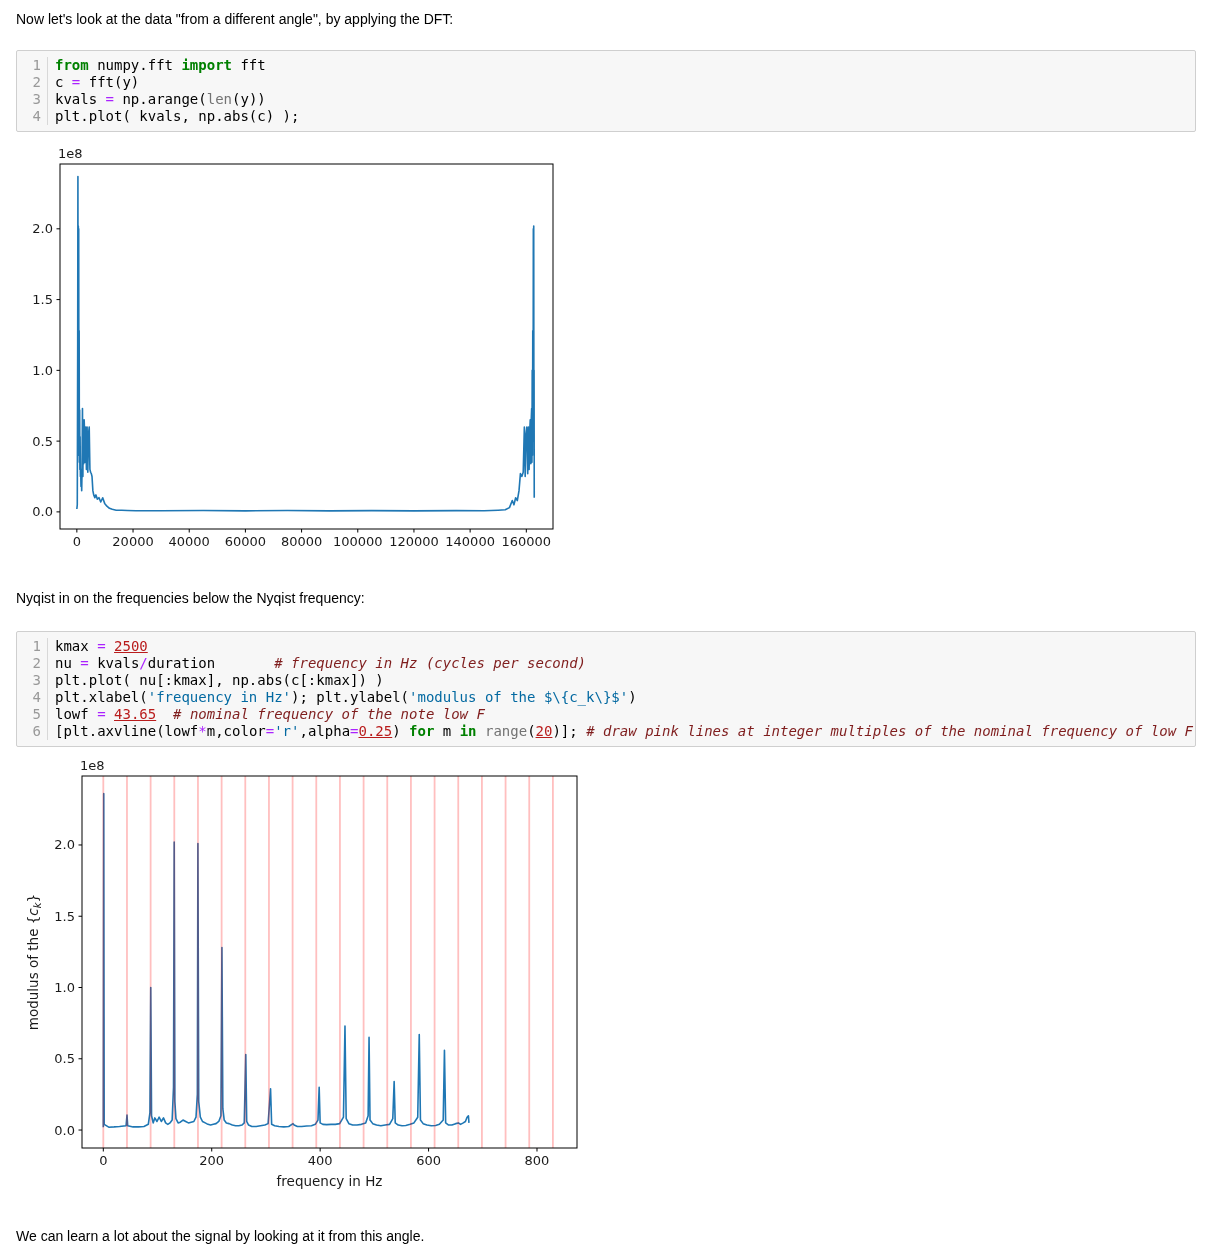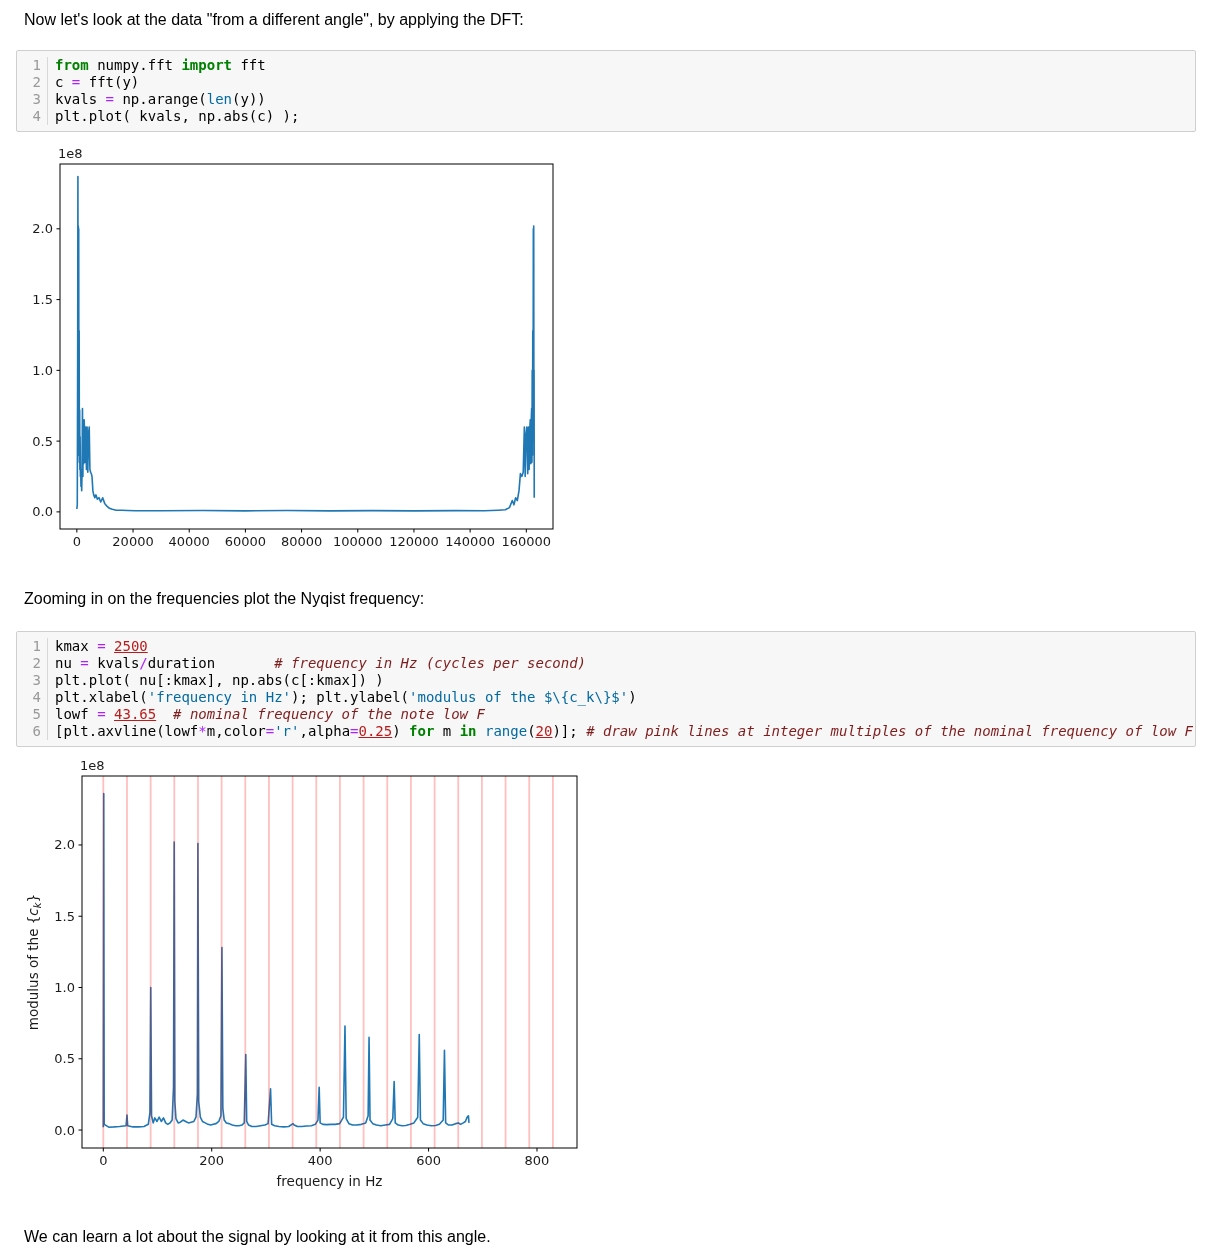--- a/index.html
+++ b/index.html
@@ -1,17 +1,17 @@
 <!DOCTYPE html>
 <html><head>
 <meta charset="utf-8">
 <style>
   html,body{margin:0;padding:0;background:#fff;}
   body{width:1212px;font-family:"Liberation Sans",sans-serif;color:#000;}
-  p.md{font-size:16px;line-height:17px;margin:0 24px;}
+  p.md{font-size:14px;line-height:17px;margin:0 16px;}
   .p1{padding-top:11px;}
   .p2{margin-top:28px !important;}
   .p3{margin-top:26px !important;}
   .codecell{
     margin:22px 16px 0 16px;
     background:#f7f7f7;
     border:1px solid #cfcfcf;
     border-radius:2px;
     padding:6px 8px 6px 0;
     font-family:"DejaVu Sans Mono","Liberation Mono",monospace;
@@ -21,21 +21,21 @@
   }
   .codecell.cell2{margin-top:24px;}
   .cl{display:flex;}
   .ln{
     flex:0 0 24px;width:24px;text-align:right;color:#999;
     padding-right:6px;border-right:1px solid #d8d8d8;margin-right:7px;
     user-select:none;
   }
   .cd{flex:1 1 auto;color:#000;}
   .tok-k{color:#008000;font-weight:bold;}
-  .tok-b{color:#0369a1;}
+  .tok-b{color:#737373;}
   .tok-n{color:#b91c1c;text-decoration:underline;}
   .tok-o{color:#AA22FF;}
   .tok-s{color:#0369a1;}
   .tok-c{color:#7f1d1d;font-style:italic;}
   .fig{display:block;}
   .fig1{margin:10px 0 0 10px;}
   .fig2{margin:8px 0 0 0;}
   svg text.tick{font-family:"DejaVu Sans",sans-serif;font-size:13px;fill:#1a1a1a;}
   svg text.axlabel{font-family:"DejaVu Sans",sans-serif;font-size:13.5px;fill:#1a1a1a;}
 </style>
@@ -73,21 +73,21 @@
     <text x="43" y="303.611283443195" text-anchor="end" class="tick">0.5</text>
     <line x1="46.5" x2="50" y1="228.3474214811943" y2="228.3474214811943" stroke="#000" stroke-width="1"></line>
     <text x="43" y="232.8474214811943" text-anchor="end" class="tick">1.0</text>
     <line x1="46.5" x2="50" y1="157.5835595191935" y2="157.5835595191935" stroke="#000" stroke-width="1"></line>
     <text x="43" y="162.0835595191935" text-anchor="end" class="tick">1.5</text>
     <line x1="46.5" x2="50" y1="86.81969755719274" y2="86.81969755719274" stroke="#000" stroke-width="1"></line>
     <text x="43" y="91.31969755719274" text-anchor="end" class="tick">2.0</text>
     <text x="48" y="16" class="tick">1e8</text>
   </svg>
 
-<p class="md p2">Zooming in on the frequencies plot the Nyqist frequency:</p>
+<p class="md p2">Nyqist in on the frequencies below the Nyqist frequency:</p>
 
 <div class="codecell cell2"><div class="cl"><span class="ln">1</span><span class="cd"><span>kmax </span><span class="tok-o">=</span><span> </span><span class="tok-n">2500</span></span></div><div class="cl"><span class="ln">2</span><span class="cd"><span>nu </span><span class="tok-o">=</span><span> kvals</span><span class="tok-o">/</span><span>duration       </span><span class="tok-c"># frequency in Hz (cycles per second)</span></span></div><div class="cl"><span class="ln">3</span><span class="cd"><span>plt.plot( nu[:kmax], np.abs(c[:kmax]) )</span></span></div><div class="cl"><span class="ln">4</span><span class="cd"><span>plt.xlabel(</span><span class="tok-s">'frequency in Hz'</span><span>); plt.ylabel(</span><span class="tok-s">'modulus of the $\{c_k\}$'</span><span>)</span></span></div><div class="cl"><span class="ln">5</span><span class="cd"><span>lowf </span><span class="tok-o">=</span><span> </span><span class="tok-n">43.65</span><span>  </span><span class="tok-c"># nominal frequency of the note low F</span></span></div><div class="cl"><span class="ln">6</span><span class="cd"><span>[plt.axvline(lowf</span><span class="tok-o">*</span><span>m,color</span><span class="tok-o">=</span><span class="tok-s">'r'</span><span>,alpha</span><span class="tok-o">=</span><span class="tok-n">0.25</span><span>) </span><span class="tok-k">for</span><span> m </span><span class="tok-k">in</span><span> </span><span class="tok-b">range</span><span>(</span><span class="tok-n">20</span><span>)]; </span><span class="tok-c"># draw pink lines at integer multiples of the nominal frequency of low F</span></span></div></div>
 
 <svg class="fig fig2" width="600" height="447" viewBox="0 0 600 447">
     <polyline points="103.30,372.19 103.74,38.67 104.17,369.34 108.73,372.19 114.15,371.91 119.57,371.48 126.07,370.77 127.00,360.08 127.70,370.77 133.12,371.91 138.54,371.91 143.96,371.48 148.30,369.34 149.93,357.94 150.74,232.51 151.55,360.79 153.18,367.91 154.81,362.93 156.97,366.49 159.14,362.21 161.31,366.49 163.48,362.93 165.65,367.91 167.82,369.34 169.98,367.91 172.15,365.06 173.51,332.28 174.21,87.13 174.86,346.54 175.95,363.64 178.12,367.91 180.28,367.20 182.99,365.06 185.71,366.49 188.42,367.91 191.13,367.20 193.84,366.49 196.01,362.21 197.36,339.41 197.90,88.56 198.72,346.54 200.34,362.21 202.51,366.49 205.22,367.91 207.93,369.34 210.64,370.05 213.35,369.34 216.06,368.63 218.77,366.49 220.94,360.79 221.92,192.60 222.84,353.66 224.20,365.06 226.36,367.91 229.07,368.63 232.33,370.05 235.58,370.77 238.83,370.77 242.08,370.05 244.25,367.91 245.77,299.50 246.69,366.49 248.59,370.05 251.84,371.48 256.18,371.48 260.52,370.77 264.85,370.05 268.11,368.63 270.55,333.71 271.63,369.34 274.61,370.77 278.95,371.48 283.83,371.91 288.71,371.48 293.04,368.63 294.13,370.05 297.38,371.48 301.72,371.48 306.60,371.05 311.47,370.77 315.27,369.34 317.98,365.06 319.17,332.28 320.15,367.91 322.86,369.34 326.65,369.63 330.99,369.34 335.33,369.34 339.66,368.63 343.46,362.21 344.98,271.00 346.17,363.64 348.88,368.63 352.68,370.05 357.01,370.05 361.35,369.34 365.69,367.91 368.13,360.79 369.05,282.40 370.02,365.06 372.73,368.63 376.53,370.05 380.86,370.77 385.20,370.05 389.54,369.34 392.79,363.64 394.15,326.58 395.23,367.91 398.21,370.05 402.01,370.77 405.80,370.48 410.14,369.34 413.93,367.91 417.73,362.21 419.25,279.55 420.44,365.06 423.15,368.63 426.94,370.05 431.28,370.77 435.62,370.48 439.41,369.34 443.21,365.06 444.45,295.23 445.65,367.91 448.63,370.05 451.88,370.05 455.68,368.63 458.39,367.91 460.55,369.34 463.27,367.91 465.43,366.49 467.06,362.21 468.42,360.79 468.96,367.91" fill="none" stroke="#1f77b4" stroke-width="1.6" stroke-linejoin="round"></polyline>
     <line x1="103.30489541123644" x2="103.30489541123644" y1="21" y2="393" stroke="#ff0000" stroke-opacity="0.25" stroke-width="1.8"></line>
     <line x1="126.9679662687548" x2="126.9679662687548" y1="21" y2="393" stroke="#ff0000" stroke-opacity="0.25" stroke-width="1.8"></line>
     <line x1="150.63103712627316" x2="150.63103712627316" y1="21" y2="393" stroke="#ff0000" stroke-opacity="0.25" stroke-width="1.8"></line>
     <line x1="174.2941079837915" x2="174.2941079837915" y1="21" y2="393" stroke="#ff0000" stroke-opacity="0.25" stroke-width="1.8"></line>
     <line x1="197.95717884130983" x2="197.95717884130983" y1="21" y2="393" stroke="#ff0000" stroke-opacity="0.25" stroke-width="1.8"></line>

